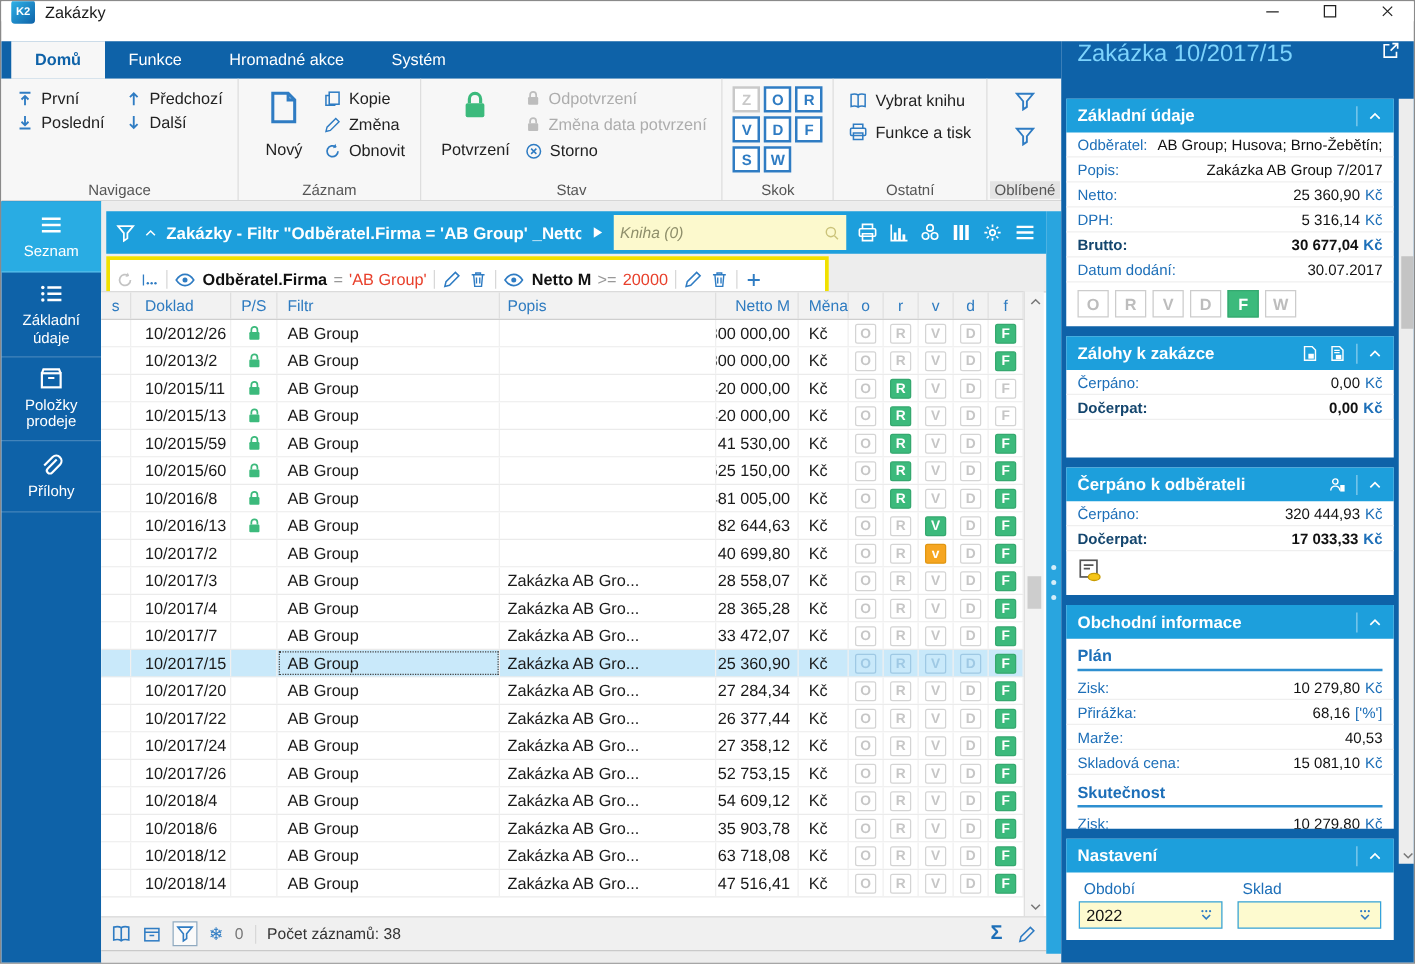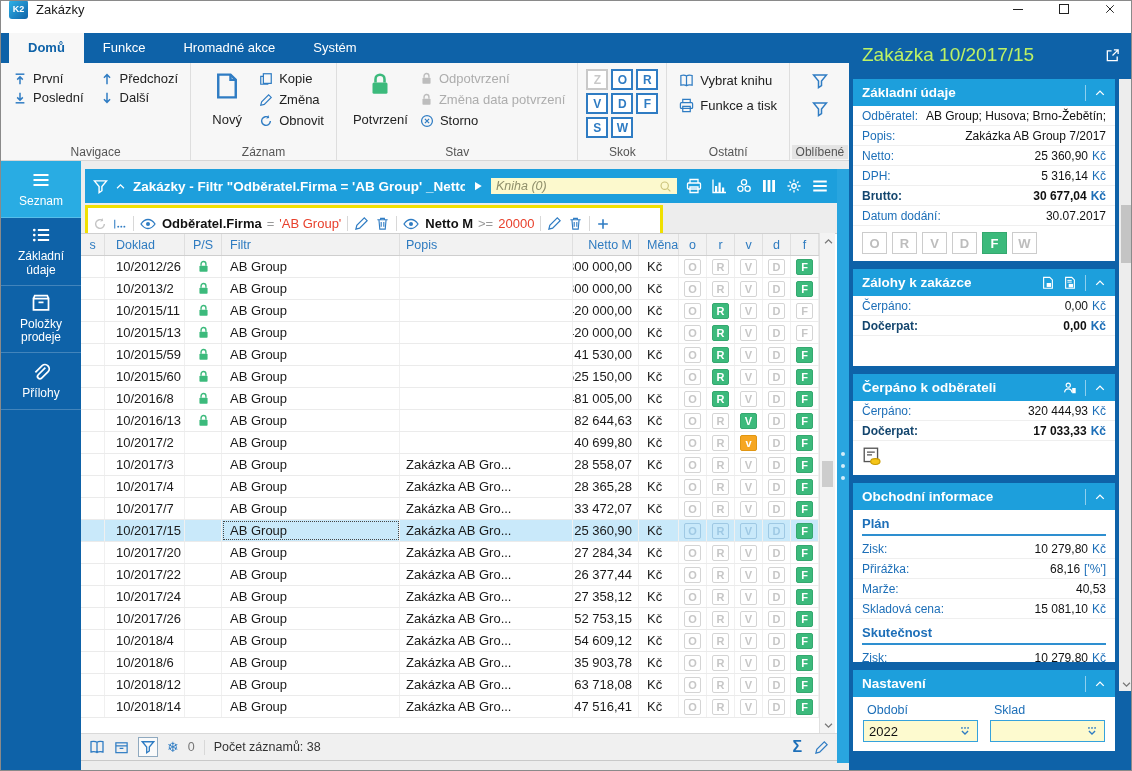--- a/index.html
+++ b/index.html
@@ -52,21 +52,21 @@
   
   .sidebar{position:absolute;left:0;top:160px;width:80px;height:611px;background:var(--navy)}
   .sb-item{min-height:57px;display:flex;flex-direction:column;align-items:center;justify-content:center;gap:5px;color:#fff;font-size:12px;text-align:center;line-height:1.15;border-bottom:1px solid rgba(255,255,255,.22);padding:7px 2px;cursor:default}
   .sb-item.active{background:var(--azure2)}
   .sb-item .ic{color:#fff}
 
   
   .main{position:absolute;left:80px;top:160px;width:768px;height:611px;background:var(--gray-bg)}
   .browse-toolbar{position:absolute;left:4px;top:8px;width:752px;height:34px;background:var(--azure);display:flex;align-items:center;padding:0 8px;gap:7px;color:#fff}
   .bt-title{font-size:13.5px;font-weight:bold;white-space:nowrap;overflow:hidden;width:356px}
-  .searchbox{width:186px;height:16px;background:#FCF9CD;display:flex;align-items:center;padding:0 5px;gap:4px}
+  .searchbox{width:186px;height:28px;background:#FCF9CD;display:flex;align-items:center;padding:0 5px;gap:4px}
   .searchbox input{flex:1;min-width:0;border:none;background:transparent;outline:none;font-size:12.5px;font-family:"Liberation Sans",sans-serif;color:#555}
   .searchbox input::placeholder{color:#8F8F6B;font-style:italic}
   .searchbox .ic{color:#CBC37A}
   .bt-icons{display:flex;align-items:center;gap:9px;margin-left:2px}
   .bt-icons .ic{color:#fff}
 
   .filter-bar{position:absolute;left:4px;top:44px;width:578px;height:37px;background:#fff;border:3px solid var(--hl);display:flex;align-items:center;gap:6px;padding:0 5px;font-size:13px}
   .vsep{width:1px;height:15px;background:#D8D8D8}
   .chip{display:flex;align-items:baseline;gap:5px;white-space:nowrap}
   .chip .fld{font-weight:bold;color:#111}
@@ -108,21 +108,21 @@
   .pincount{color:#777}
   .sb-right{margin-left:auto;display:flex;align-items:center;gap:12px}
   .sum{color:var(--ink);font-size:16px;font-weight:bold;line-height:1}
 
   
   .splitter{position:absolute;left:836px;top:168px;width:12px;height:594px;background:#29A5DF;display:flex;flex-direction:column;align-items:center;justify-content:center;gap:8px}
   .splitter i{width:4px;height:4px;border-radius:50%;background:rgba(255,255,255,.8)}
 
   
   .panel{position:absolute;left:848px;top:32px;width:284px;height:739px;background:var(--navy)}
-  .panel-title{height:44px;display:flex;align-items:center;color:#bef264;font-size:19px;padding:0 13px;gap:8px}
+  .panel-title{height:44px;display:flex;color:#7dd3fc;font-size:19px;padding:0 13px;gap:8px}
   .panel-title .ic{margin-left:auto;color:#fff}
   .sections{position:absolute;left:4px;top:46px;width:262px}
   .sect{background:#fff;margin-bottom:8px}
   .sect-h{height:27px;background:var(--azure);color:#fff;font-weight:bold;font-size:13.5px;display:flex;align-items:center;padding:0 9px;gap:8px}
   .sect-tools{margin-left:auto;display:flex;align-items:center;gap:8px;color:#fff}
   .sect-tools .div{width:1px;height:16px;background:rgba(255,255,255,.5)}
   .pf{display:flex;align-items:baseline;padding:3px 9px 2px;border-bottom:1px solid #EFEFEF;font-size:12px}
   .pf .lbl{color:var(--ink);white-space:nowrap}
   .pf .val{margin-left:auto;color:#111;white-space:nowrap}
   .pf .unit{color:var(--ink);margin-left:4px}

